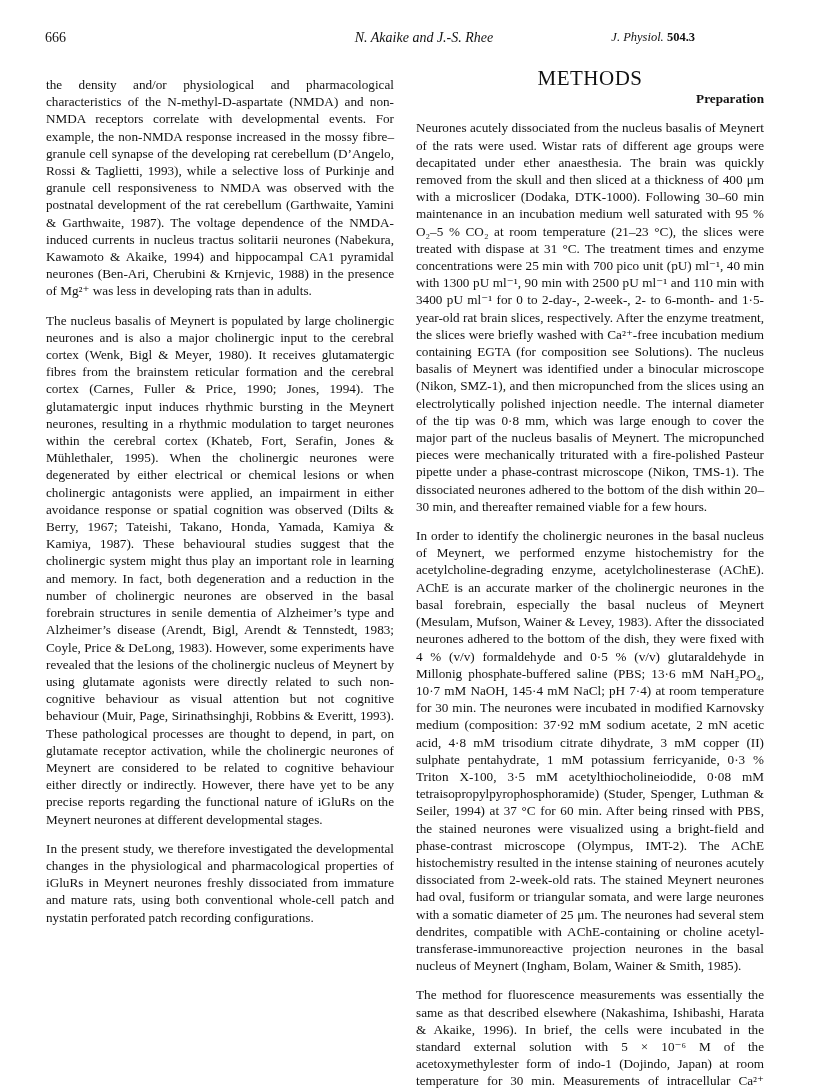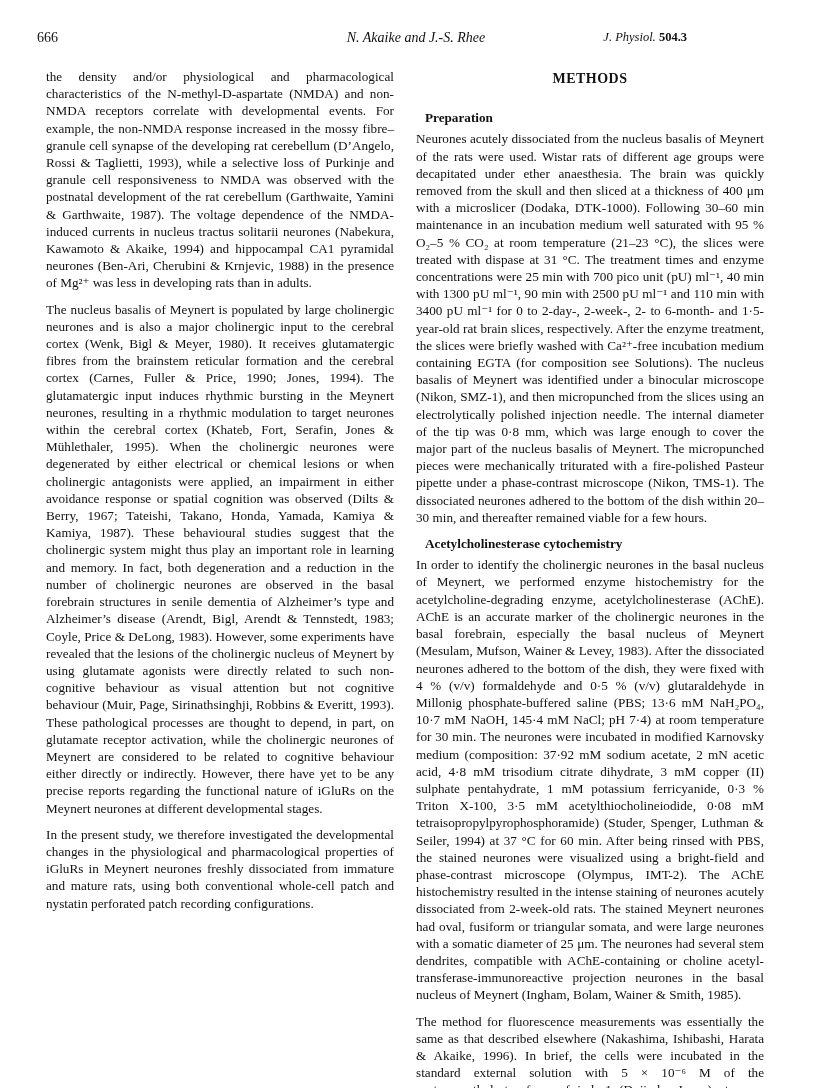--- a/index.html
+++ b/index.html
@@ -1,34 +1,34 @@
 <!DOCTYPE html>
 <html><head>
 <meta charset="utf-8">
 <style>
   html, body { margin: 0; padding: 0; background: #ffffff; }
   body {
     width: 816px; height: 1088px; position: relative; overflow: hidden;
     font-family: "Liberation Serif", "DejaVu Serif", serif;
     color: #111;
   }
-  .header { position: absolute; top: 30px; left: 8px; width: 709px; height: 18px; font-size: 14px; }
+  .header { position: absolute; top: 30px; left: 16px; width: 709px; height: 18px; font-size: 14px; }
   .page-num { position: absolute; left: 29px; top: 0; }
   .running-title { position: absolute; left: 0; width: 816px; text-align: center; font-style: italic; top: 0; }
   .journal { position: absolute; right: 30px; top: 0; font-size: 12.5px; text-align: center; }
   .journal .vol { font-weight: bold; font-style: normal; }
   .journal .jn { font-style: italic; }
 
   .col { position: absolute; top: 64px; width: 348px; font-size: 13.2px; line-height: 17.2px; text-align: justify; hyphens: manual; }
   .col-left { left: 46px; }
   .col-right { left: 416px; width: 348px; top: 64px; }
 
-  p { margin: 4px 0 9px 0; }
-  .methods-title { text-align: center; font-weight: bold; font-size: 14px; letter-spacing: 0.5px; margin: 6px 0 22px 0; }
-  .section-head { font-weight: bold; font-size: 13.2px; margin: 0 0 2px 9px; text-align: left; }
+  p { margin: 12px 0 9px 0; }
+  .methods-title { text-align: center; font-weight: normal; font-size: 21px; letter-spacing: 0.5px; margin: 6px 0 3px 0; }
+  .section-head { font-weight: bold; font-size: 13.2px; margin: 0 0 2px 0; text-align: right; }
 </style>
 </head>
 <body>
 
 <div class="header">
   <span class="page-num">666</span>
   <span class="running-title">N. Akaike and J.-S. Rhee</span>
   <span class="journal"><span class="jn">J. Physiol.</span> <span class="vol">504.3</span></span>
 </div>
 
@@ -37,17 +37,16 @@
   <p>The nucleus basalis of Meynert is populated by large cholinergic neurones and is also a major cholinergic input to the cerebral cortex (Wenk, Bigl &amp; Meyer, 1980). It receives glutamatergic fibres from the brainstem reticular formation and the cerebral cortex (Carnes, Fuller &amp; Price, 1990; Jones, 1994). The glutamatergic input induces rhythmic bursting in the Meynert neurones, resulting in a rhythmic modulation to target neurones within the cerebral cortex (Khateb, Fort, Serafin, Jones &amp; Mühlethaler, 1995). When the cholinergic neurones were degenerated by either electrical or chemical lesions or when cholinergic antagonists were applied, an impairment in either avoidance response or spatial cognition was observed (Dilts &amp; Berry, 1967; Tateishi, Takano, Honda, Yamada, Kamiya &amp; Kamiya, 1987). These behavioural studies suggest that the cholinergic system might thus play an important role in learning and memory. In fact, both degeneration and a reduction in the number of cholinergic neurones are observed in the basal forebrain structures in senile dementia of Alzheimer’s type and Alzheimer’s disease (Arendt, Bigl, Arendt &amp; Tennstedt, 1983; Coyle, Price &amp; DeLong, 1983). However, some experiments have revealed that the lesions of the cholinergic nucleus of Meynert by using glutamate agonists were directly related to such non-cognitive behaviour as visual attention but not cognitive behaviour (Muir, Page, Sirinathsinghji, Robbins &amp; Everitt, 1993). These pathological processes are thought to depend, in part, on glutamate receptor activation, while the cholinergic neurones of Meynert are considered to be related to cognitive behaviour either directly or indirectly. However, there have yet to be any precise reports regarding the functional nature of iGluRs on the Meynert neurones at different developmental stages.</p>
   <p>In the present study, we therefore investigated the developmental changes in the physiological and pharmaco­logical properties of iGluRs in Meynert neurones freshly dissociated from immature and mature rats, using both conventional whole-cell patch and nystatin perforated patch recording configurations.</p>
 </div>
 
 <div class="col col-right">
   <div class="methods-title">METHODS</div>
 
   <div class="section-head">Preparation</div>
   <p>Neurones acutely dissociated from the nucleus basalis of Meynert of the rats were used. Wistar rats of different age groups were decapitated under ether anaesthesia. The brain was quickly removed from the skull and then sliced at a thickness of 400 μm with a microslicer (Dodaka, DTK-1000). Following 30–60 min maintenance in an incubation medium well saturated with 95 % O₂–5 % CO₂ at room temperature (21–23 °C), the slices were treated with dispase at 31 °C. The treatment times and enzyme concentrations were 25 min with 700 pico unit (pU) ml⁻¹, 40 min with 1300 pU ml⁻¹, 90 min with 2500 pU ml⁻¹ and 110 min with 3400 pU ml⁻¹ for 0 to 2-day-, 2-week-, 2- to 6-month- and 1·5-year-old rat brain slices, respectively. After the enzyme treatment, the slices were briefly washed with Ca²⁺-free incubation medium containing EGTA (for composition see Solutions). The nucleus basalis of Meynert was identified under a binocular microscope (Nikon, SMZ-1), and then micropunched from the slices using an electrolytically polished injection needle. The internal diameter of the tip was 0·8 mm, which was large enough to cover the major part of the nucleus basalis of Meynert. The micropunched pieces were mechanically triturated with a fire-polished Pasteur pipette under a phase-contrast microscope (Nikon, TMS-1). The dissociated neurones adhered to the bottom of the dish within 20–30 min, and thereafter remained viable for a few hours.</p>
 
-  <div class="section-head">Acetylcholinesterase cytochemistry</div>
   <p>In order to identify the cholinergic neurones in the basal nucleus of Meynert, we performed enzyme histochemistry for the acetylcholine-degrading enzyme, acetylcholinesterase (AChE). AChE is an accurate marker of the cholinergic neurones in the basal forebrain, especially the basal nucleus of Meynert (Mesulam, Mufson, Wainer &amp; Levey, 1983). After the dissociated neurones adhered to the bottom of the dish, they were fixed with 4 % (v/v) formaldehyde and 0·5 % (v/v) glutaraldehyde in Millonig phosphate-buffered saline (PBS; 13·6 mM NaH₂PO₄, 10·7 mM NaOH, 145·4 mM NaCl; pH 7·4) at room temperature for 30 min. The neurones were incubated in modified Karnovsky medium (composition: 37·92 mM sodium acetate, 2 mN acetic acid, 4·8 mM trisodium citrate dihydrate, 3 mM copper (II) sulphate pentahydrate, 1 mM potassium ferricyanide, 0·3 % Triton X-100, 3·5 mM acetylthiocholineiodide, 0·08 mM tetraisopropylpyrophosphoramide) (Studer, Spenger, Luthman &amp; Seiler, 1994) at 37 °C for 60 min. After being rinsed with PBS, the stained neurones were visualized using a bright-field and phase-contrast microscope (Olympus, IMT-2). The AChE histochemistry resulted in the intense staining of neurones acutely dissociated from 2-week-old rats. The stained Meynert neurones had oval, fusiform or triangular somata, and were large neurones with a somatic diameter of 25 μm. The neurones had several stem dendrites, compatible with AChE-containing or choline acetyl­transferase-immunoreactive projection neurones in the basal nucleus of Meynert (Ingham, Bolam, Wainer &amp; Smith, 1985).</p>
 
   <p>The method for fluorescence measurements was essentially the same as that described elsewhere (Nakashima, Ishibashi, Harata &amp; Akaike, 1996). In brief, the cells were incubated in the standard external solution with 5 × 10⁻⁶ M of the acetoxymethylester form of indo-1 (Dojindo, Japan) at room temperature for 30 min. Measurements of intracellular Ca²⁺ concentration ([Ca²⁺]ᵢ) were performed using an inverted microscope with a quartz epi-</p>
 </div>
 
 </body></html>

